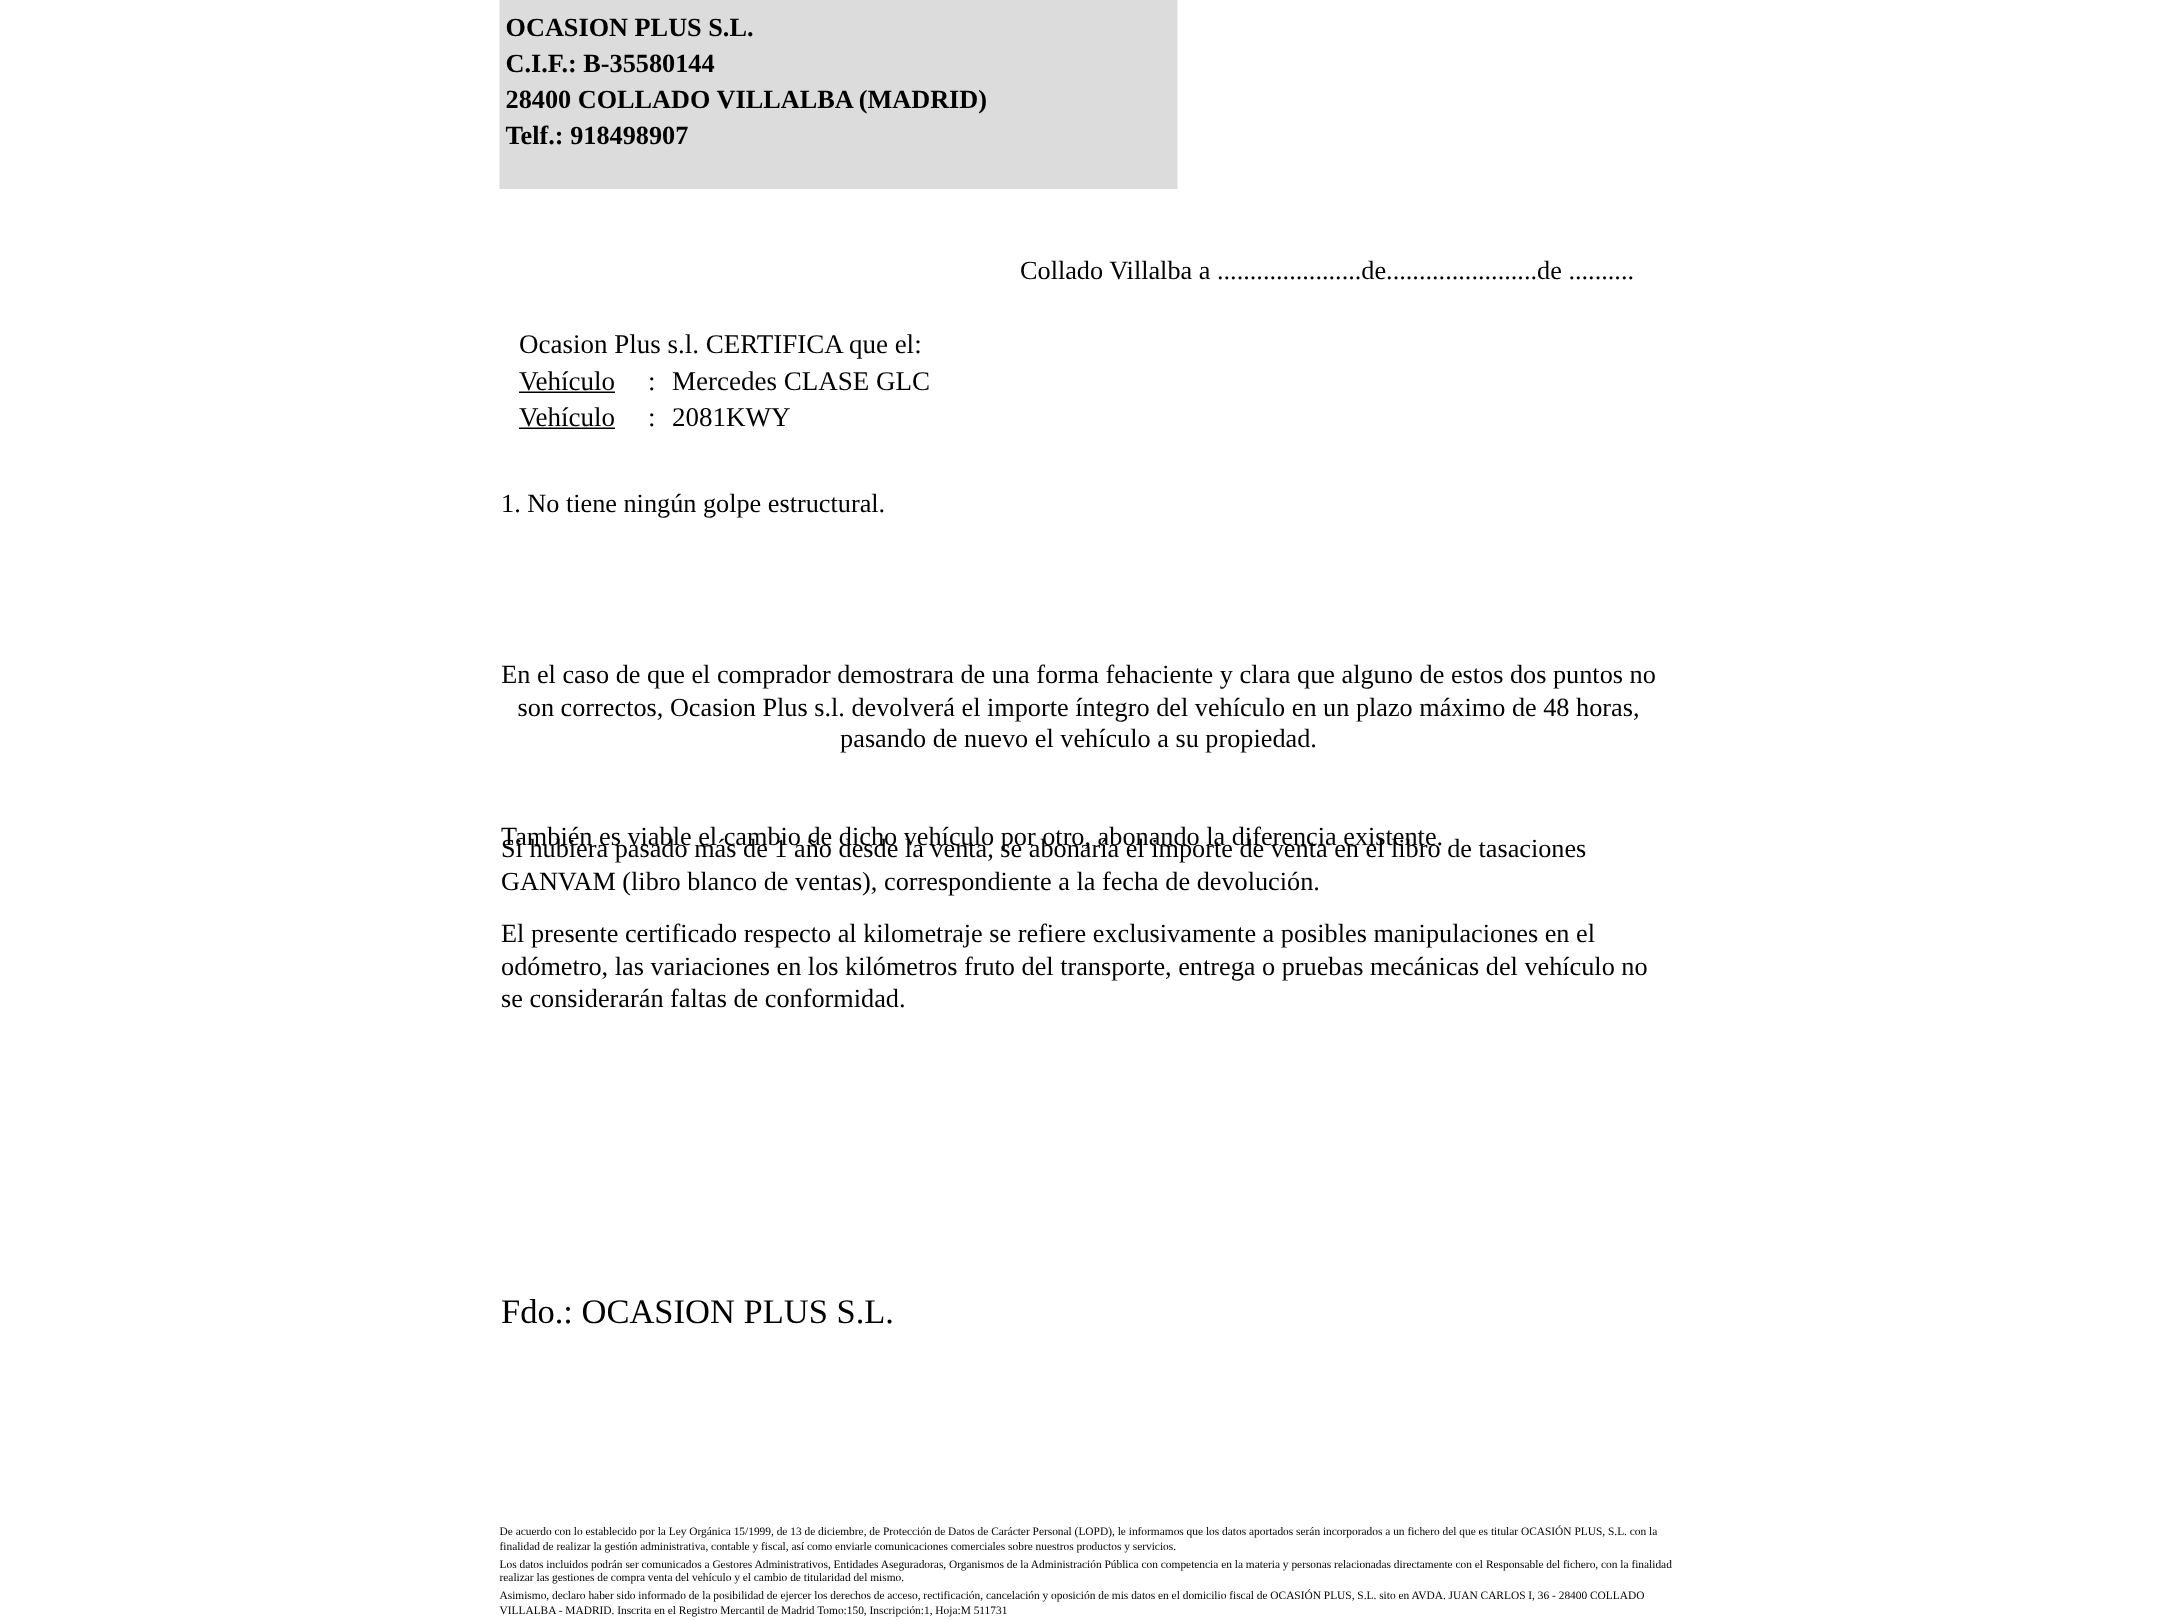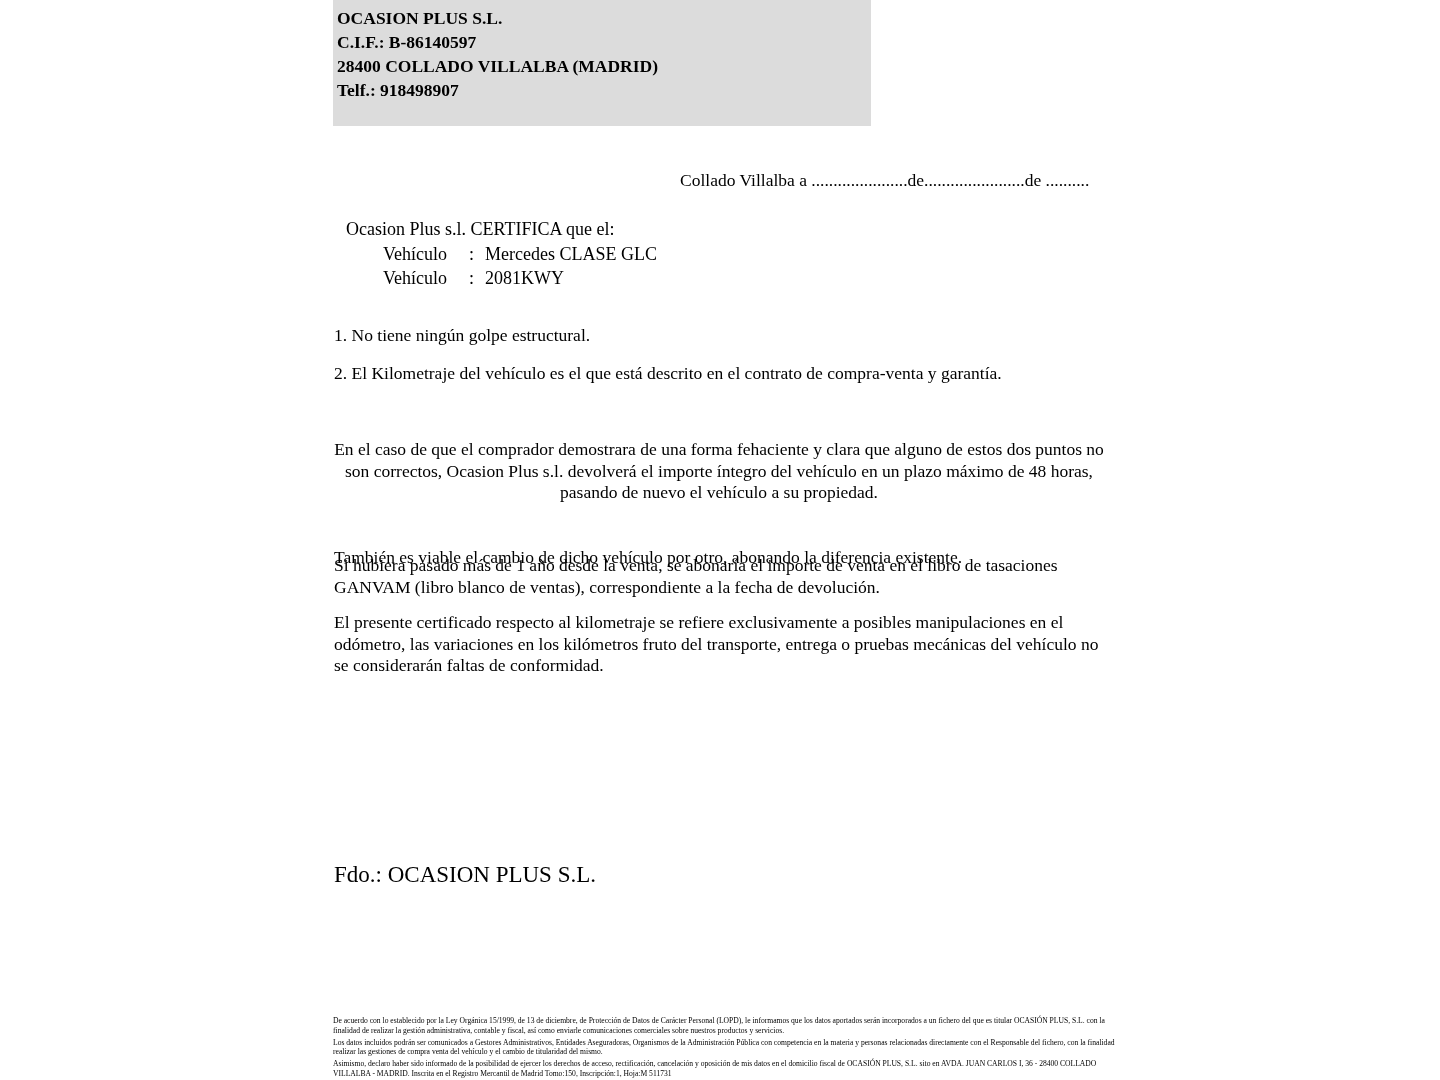--- a/index.html
+++ b/index.html
@@ -22,21 +22,21 @@
     top: 0;
     width: 1440px;
     height: 1080px;
   }
 
   
   .header-box {
     position: absolute;
     left: 333px;
     top: 0px;
-    width: 538px;
+    width: 452px;
     height: 126px;
     background: #dcdcdc;
     padding: 6px 0 0 0;
     box-sizing: border-box;
   }
   .header-line {
     font-family: "Liberation Serif", serif;
     font-weight: bold;
     font-size: 17.5px;
     line-height: 24px;
@@ -59,23 +59,23 @@
     left: 346px;
     top: 217px;
     font-size: 18px;
     line-height: 24.5px;
   }
   .kv-row {
     display: flex;
     white-space: nowrap;
   }
   .kv-key {
+    text-decoration: underline;
     width: 86px;
     display: inline-block;
-    margin-left: 37px;
   }
   .kv-sep {
     width: 16px;
     display: inline-block;
   }
 
   
   .point {
     position: absolute;
     left: 334px;
@@ -121,21 +121,21 @@
     margin: 0 0 2.5px 0;
   }
 </style>
 </head>
 <body>
 
 <div class="page">
 
   <div class="header-box">
     <div class="header-line">OCASION PLUS S.L.</div>
-    <div class="header-line">C.I.F.: B-86140597</div>
+    <div class="header-line">C.I.F.: B-35580144</div>
     <div class="header-line">28400 COLLADO VILLALBA (MADRID)</div>
     <div class="header-line">Telf.: 918498907</div>
   </div>
 
   <div class="date-line">Collado Villalba a ......................de.......................de ..........</div>
 
   <div class="certifica">
     <div>Ocasion Plus s.l. CERTIFICA que el:</div>
     <div class="kv-row">
       <span class="kv-key">Vehículo</span>
@@ -143,21 +143,20 @@
       <span>Mercedes CLASE GLC</span>
     </div>
     <div class="kv-row">
       <span class="kv-key">Vehículo</span>
       <span class="kv-sep">:</span>
       <span>2081KWY</span>
     </div>
   </div>
 
   <div class="point point-1">1. No tiene ningún golpe estructural.</div>
-  <div class="point point-2">2. El Kilometraje del vehículo es el que está descrito en el contrato de compra-venta y garantía.</div>
 
   <div class="para para-1">En el caso de que el comprador demostrara de una forma fehaciente y clara que alguno de estos dos puntos no son correctos, Ocasion Plus s.l. devolverá el importe íntegro del vehículo en un plazo máximo de 48 horas, pasando de nuevo el vehículo a su propiedad.</div>
   <div class="para para-2">También es viable el cambio de dicho vehículo por otro, abonando la diferencia existente.</div>
   <div class="para para-3">Si hubiera pasado más de 1 año desde la venta, se abonaría el importe de venta en el libro de tasaciones GANVAM (libro blanco de ventas), correspondiente a la fecha de devolución.</div>
   <div class="para para-4">El presente certificado respecto al kilometraje se refiere exclusivamente a posibles manipulaciones en el odómetro, las variaciones en los kilómetros fruto del transporte, entrega o pruebas mecánicas del vehículo no se considerarán faltas de conformidad.</div>
 
   <div class="signature">Fdo.: OCASION PLUS S.L.</div>
 
   <div class="footer">
     <p>De acuerdo con lo establecido por la Ley Orgánica 15/1999, de 13 de diciembre, de Protección de Datos de Carácter Personal (LOPD), le informamos que los datos aportados serán incorporados a un fichero del que es titular OCASIÓN PLUS, S.L. con la finalidad de realizar la gestión administrativa, contable y fiscal, así como enviarle comunicaciones comerciales sobre nuestros productos y servicios.</p>

